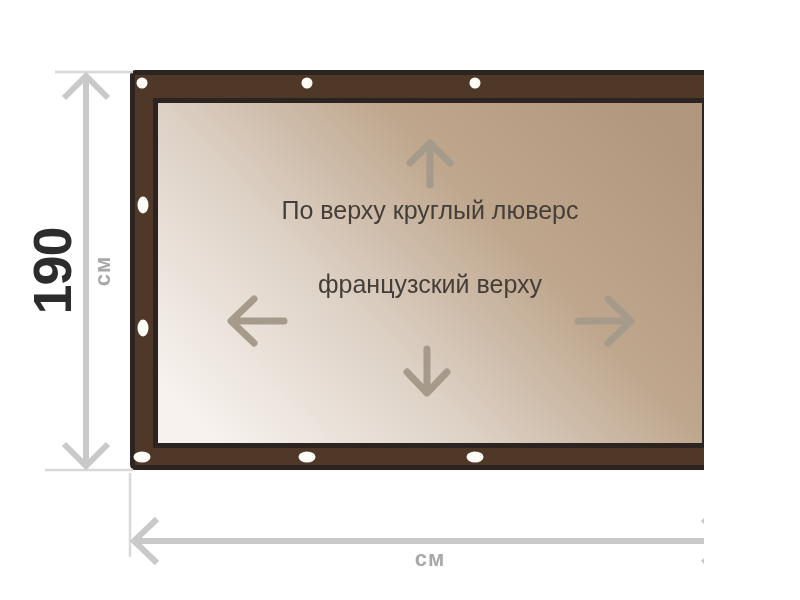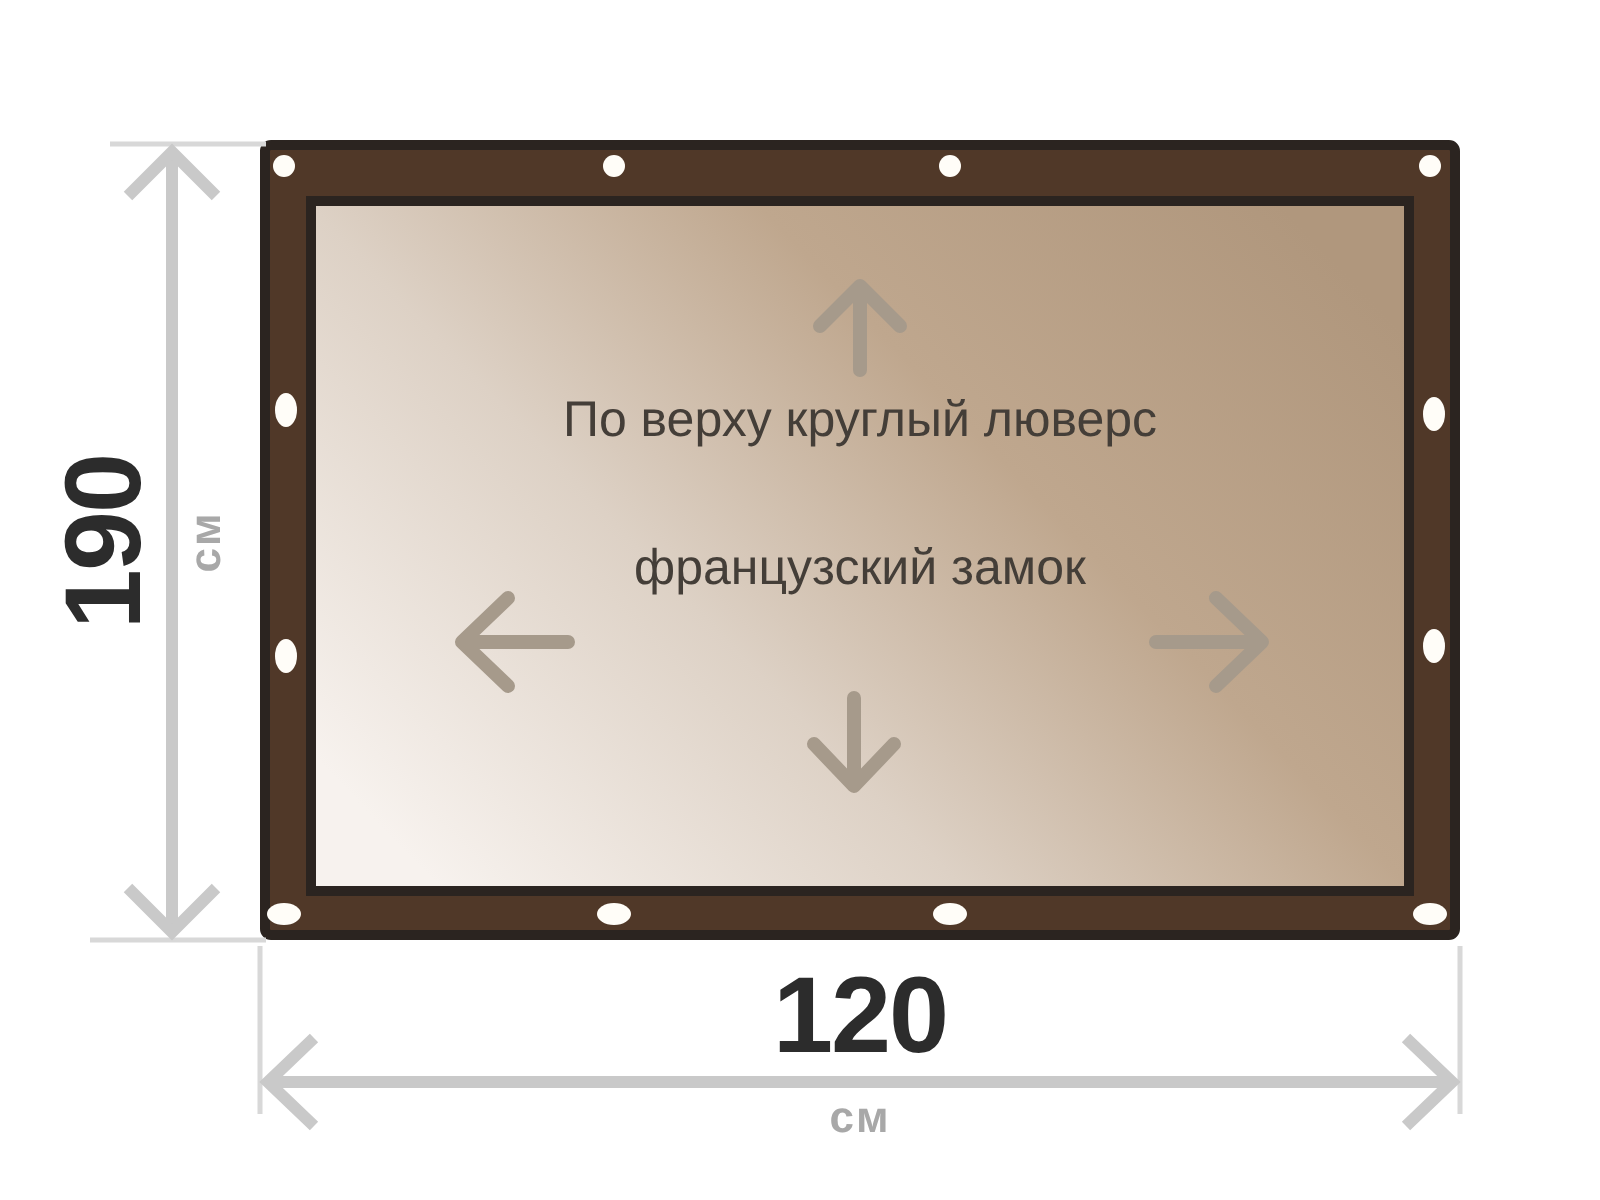--- a/index.html
+++ b/index.html
@@ -1,18 +1,18 @@
 <!DOCTYPE html>
 <html style="--frame: #503828; --frame-outline: #2b2420; --canvas-light: #f7f2ee; --canvas-mid-light: #ddd1c5; --canvas-mid-dark: #bfa78e; --canvas-dark: #b0977d; --grommet: #fffdf8; --inner-arrow: #a69a8b; --dimension-line: #c9c9c9; --extension-line: #d8d8d8; --dimension-value-text: #2c2c2c; --dimension-unit-text: #a8a8a8; --note-text: #443e38;"><head>
 <meta charset="utf-8">
 <style>
   html, body { margin: 0; padding: 0; background: #ffffff; }
   .stage {
     position: relative;
-    width: 800px; height: 600px;
+    width: 704px; height: 600px;
     background: #ffffff;
     overflow: hidden;
     font-family: "Liberation Sans", sans-serif;
   }
   .stage svg { position: absolute; left: 0; top: 0; }
 
   
   .frame-fill  { fill: var(--frame, #503828); stroke: var(--frame-outline, #2b2420); stroke-width: 5; }
   .canvas-fill { fill: url(#canvasGrad); stroke: var(--frame-outline, #2b2420); stroke-width: 5; }
   .grommet     { fill: var(--grommet, #ffffff); }
@@ -117,21 +117,20 @@
       <path class="ext" d="M730,473 L730,557"></path>
       <path class="dim" d="M138,541 L722,541"></path>
       <path class="dim" d="M157,519 L134,541 L157,563"></path>
       <path class="dim" d="M703,519 L726,541 L703,563"></path>
     </g>
   </svg>
 
   <div class="note top-note">По верху круглый люверс</div>
 
   <div class="note mid-note">
-    <div>французский замок</div>
+    <div>французский верху</div>
   </div>
 
   <div class="dim-value h-value">190</div>
   <div class="dim-unit h-unit">см</div>
 
-  <div class="dim-value w-value">120</div>
   <div class="dim-unit w-unit">см</div>
 </div>
 
 </body></html>

